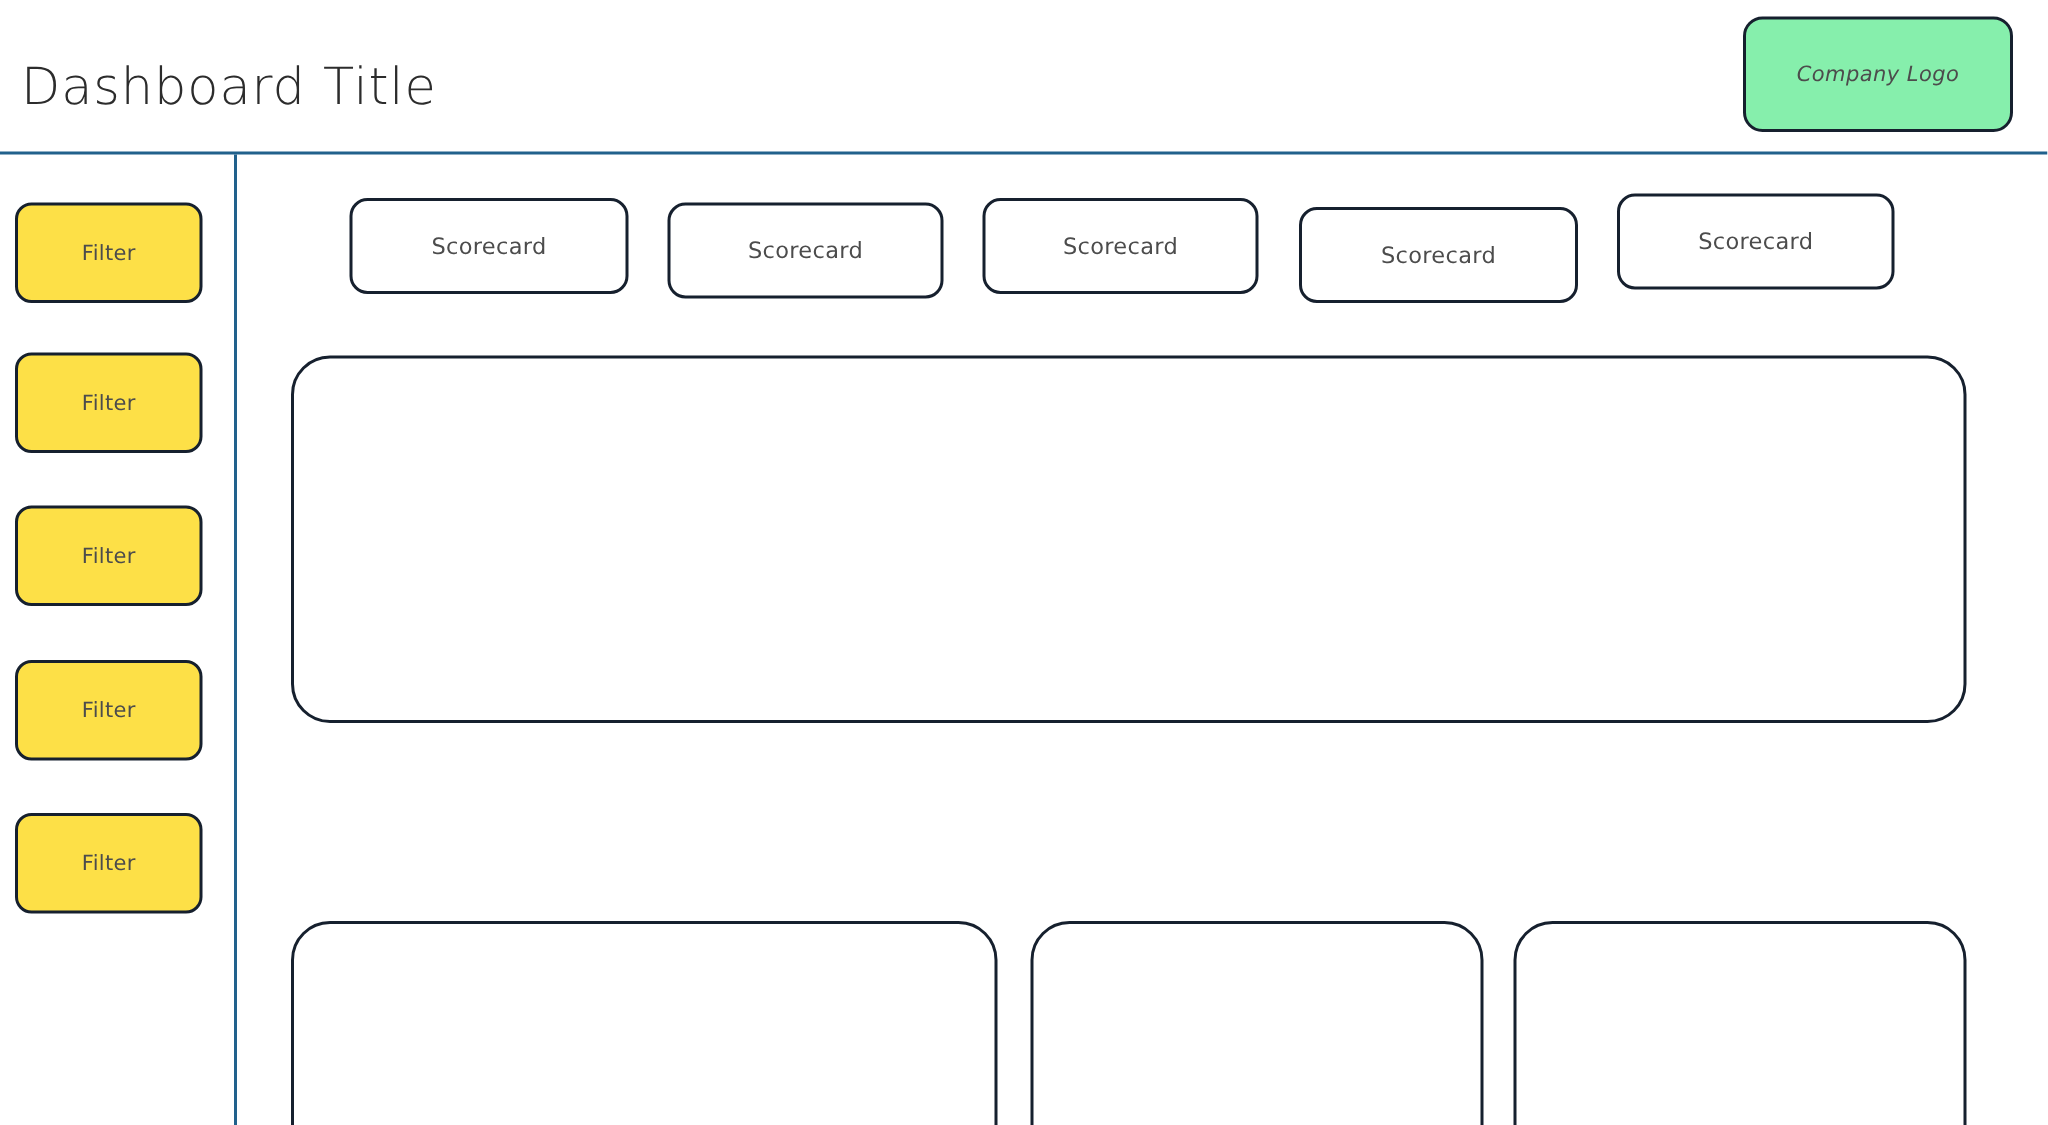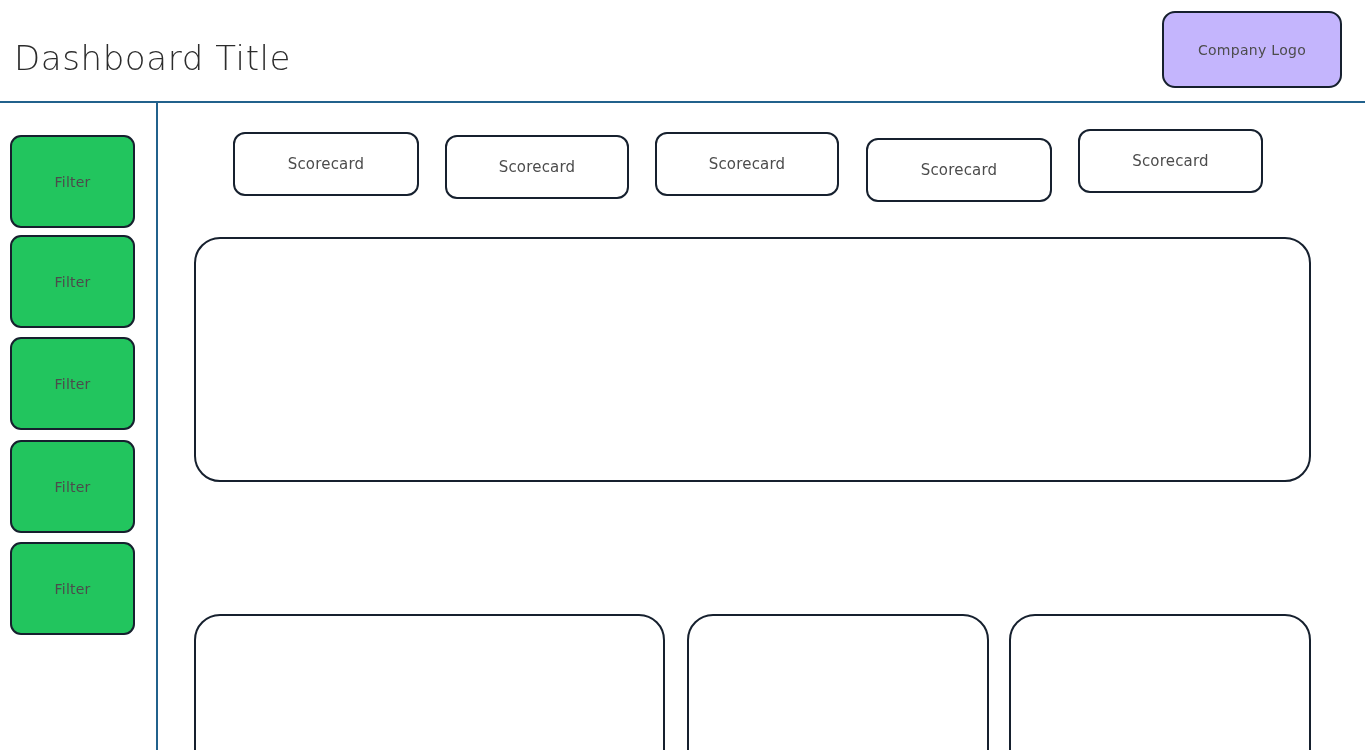--- a/index.html
+++ b/index.html
@@ -47,25 +47,26 @@
     white-space: nowrap;
   }
   .logo-box {
     position: absolute;
     left: 1162px;
     top: 11px;
     width: 180px;
     height: 77px;
     border: 2px solid #16202e;
     border-radius: 13px;
-    background: #c4b5fd;
+    background: #86efac;
     box-sizing: border-box;
     display: flex;
     align-items: center;
     justify-content: center;
+    font-style: italic;
   }
   .logo-label {
     font-size: 14px;
     font-weight: 400;
     color: #4c4c4c;
     letter-spacing: 0.3px;
     white-space: nowrap;
   }
   .header-rule {
     position: absolute;
@@ -81,24 +82,24 @@
     position: absolute;
     left: 0;
     top: 103px;
     width: 157px;
     height: 647px;
   }
   .filter-btn {
     position: absolute;
     left: 10px;
     width: 125px;
-    height: 93px;
+    height: 67px;
     border: 2px solid #16202e;
     border-radius: 11px;
-    background: #22c55e;
+    background: #fde047;
     box-sizing: border-box;
     display: flex;
     align-items: center;
     justify-content: center;
   }
   .filter-label {
     font-size: 14px;
     font-weight: 400;
     color: #4c4c4c;
     letter-spacing: 0.2px;

